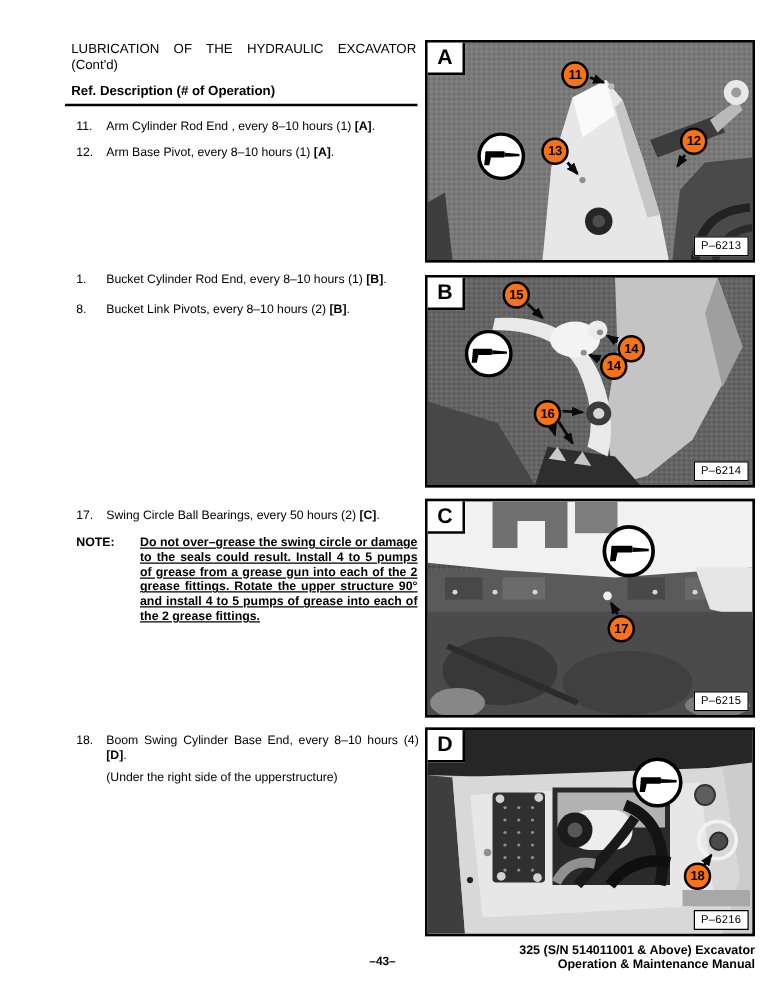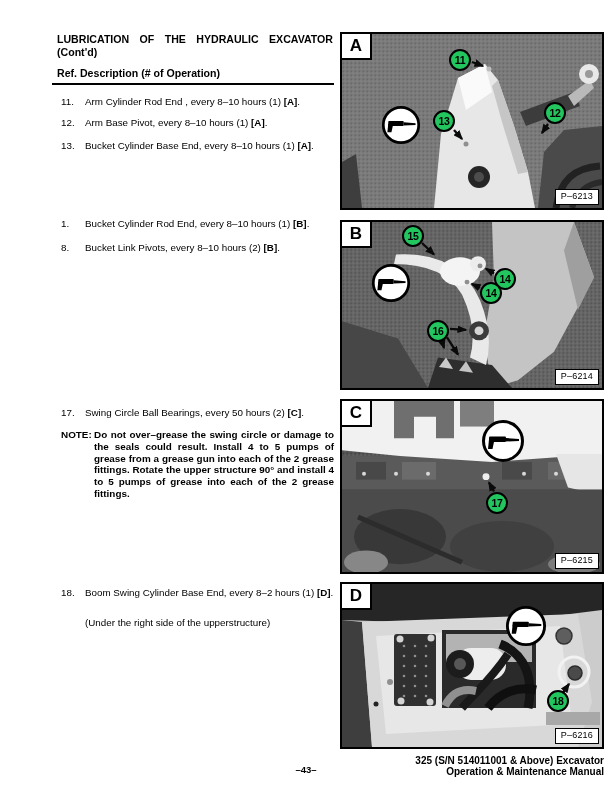--- a/index.html
+++ b/index.html
@@ -1,47 +1,47 @@
 <!DOCTYPE html>
 <html><head>
 <meta charset="utf-8">
 <style>
   html,body{margin:0;padding:0;background:#e8e8e8;}
   .page{position:relative;width:612px;height:792px;background:#ffffff;margin:0 auto;
         font-family:"Liberation Sans", sans-serif;color:#000;overflow:hidden;}
 
   
-  .h1{position:absolute;left:57px;top:33px;width:276px;font-size:10.6px;line-height:12.5px;font-weight:bold;}
+  .h1{position:absolute;left:57px;top:33px;width:276px;font-size:10.6px;line-height:12.5px;font-weight:normal;}
   .h1 .l1{display:block;text-align:justify;text-align-last:justify;}
   .h1 .l2{display:block;}
   .refhdr{position:absolute;left:52px;top:67px;width:282px;box-sizing:border-box;
           font-size:10.6px;font-weight:bold;padding:0 0 4px 5px;border-bottom:2px solid #000;}
   .item{position:absolute;left:57px;width:278px;font-size:9.8px;line-height:12px;}
   .inum{position:absolute;left:4px;top:0;}
   .ibody{margin-left:28px;text-align:justify;}
   .b{font-weight:bold;}
   .note{position:absolute;left:45px;top:429px;width:289px;font-size:9.9px;line-height:11.8px;font-weight:bold;}
   .nlabel{position:absolute;left:16px;top:0;}
-  .nbody{margin-left:49px;text-align:justify;}
+  .nbody{margin-left:67px;text-align:justify;text-decoration:underline;}
   .subnote{position:absolute;left:85px;top:617px;width:248px;font-size:9.8px;line-height:12px;}
 
   
   .pgnum{position:absolute;left:0;right:0;top:764px;text-align:center;font-size:9.5px;font-weight:bold;}
   .docttl{position:absolute;right:8px;top:755px;width:320px;text-align:right;
           font-size:10px;line-height:11px;font-weight:bold;}
 
   
   .panel{position:absolute;left:340px;width:264px;border:2px solid #000;box-sizing:border-box;
          background:#777;overflow:hidden;}
   .ph{position:absolute;left:0;top:0;width:100%;height:100%;display:block;}
   .letterbox{position:absolute;left:-2px;top:-2px;width:32px;height:28px;background:#fff;
              border:2px solid #000;box-sizing:border-box;z-index:3;
              display:flex;align-items:center;justify-content:center;
              font-weight:bold;font-size:17px;}
-  .callout{position:absolute;width:22px;height:22px;border-radius:50%;background:#22c55e;
+  .callout{position:absolute;width:22px;height:22px;border-radius:50%;background:#f97316;
            border:2px solid #000;box-sizing:border-box;z-index:4;
            display:flex;align-items:center;justify-content:center;
            font-weight:bold;font-size:10.5px;letter-spacing:-0.3px;}
   .grease{position:absolute;z-index:3;}
   .grease svg{display:block;width:100%;height:100%;}
   .photoid{position:absolute;right:3px;bottom:3px;background:#fff;border:1.5px solid #000;
            font-size:9px;line-height:11px;padding:1px 5px 2px;z-index:4;letter-spacing:0.2px;}
 </style>
 </head>
 <body>
@@ -71,24 +71,20 @@
   <div class="item" style="top:96px">
     <span class="inum">11.</span>
     <div class="ibody"><span>Arm Cylinder Rod End , every 8–10 hours (1) </span><span class="b">[A]</span><span>.</span></div>
   </div>
 
   <div class="item" style="top:117px">
     <span class="inum">12.</span>
     <div class="ibody"><span>Arm Base Pivot, every 8–10 hours (1) </span><span class="b">[A]</span><span>.</span></div>
   </div>
 
-  <div class="item" style="top:140px">
-    <span class="inum">13.</span>
-    <div class="ibody"><span>Bucket Cylinder Base End, every 8–10 hours (1) </span><span class="b">[A]</span><span>.</span></div>
-  </div>
 
   <div class="item" style="top:218px">
     <span class="inum">1.</span>
     <div class="ibody"><span>Bucket Cylinder Rod End, every 8–10 hours (1) </span><span class="b">[B]</span><span>.</span></div>
   </div>
 
   <div class="item" style="top:242px">
     <span class="inum">8.</span>
     <div class="ibody"><span>Bucket Link Pivots, every 8–10 hours (2) </span><span class="b">[B]</span><span>.</span></div>
   </div>
@@ -99,21 +95,21 @@
     <div class="ibody"><span>Swing Circle Ball Bearings, every 50 hours (2) </span><span class="b">[C]</span><span>.</span></div>
   </div>
 
   <div class="note">
     <span class="nlabel">NOTE:</span>
     <div class="nbody">Do not over–grease the swing circle or damage to the seals could result. Install 4 to 5 pumps of grease from a grease gun into each of the 2 grease fittings. Rotate the upper structure 90° and install 4 to 5 pumps of grease into each of the 2 grease fittings.</div>
   </div>
 
   <div class="item" style="top:587px">
     <span class="inum">18.</span>
-    <div class="ibody"><span>Boom Swing Cylinder Base End, every 8–2 hours (1) </span><span class="b">[D]</span><span>.</span></div>
+    <div class="ibody"><span>Boom Swing Cylinder Base End, every 8–10 hours (4) </span><span class="b">[D]</span><span>.</span></div>
   </div>
 
   <div class="subnote">(Under the right side of the upperstructure)</div>
 
   <div class="panel" style="top:32px;height:178px">
     <svg class="ph" viewBox="0 0 260 174" preserveAspectRatio="none">
       <defs>
         <pattern id="pA" width="4" height="4" patternUnits="userSpaceOnUse">
           <rect width="4" height="4" fill="#7b7b7b"></rect>
           <rect x="0.5" y="0.5" width="1.7" height="1.7" fill="#686868"></rect>

